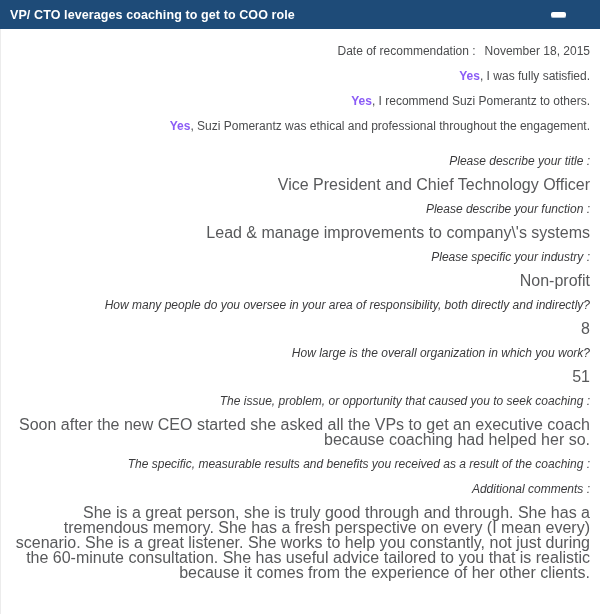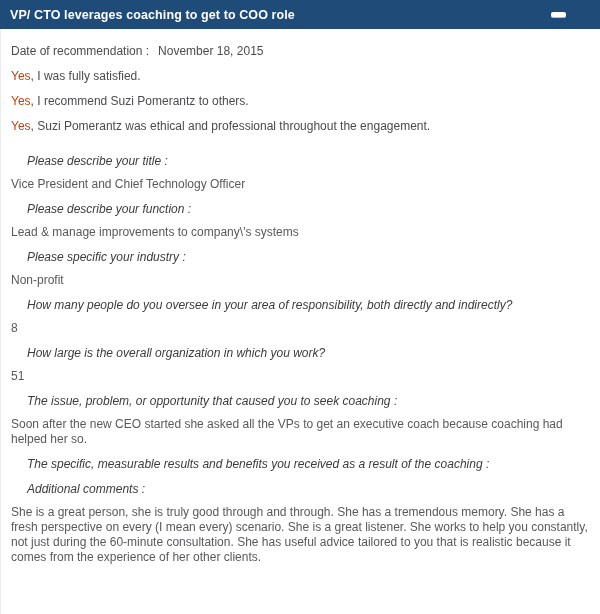--- a/index.html
+++ b/index.html
@@ -7,20 +7,21 @@
   body {
     width: 600px;
     height: 614px;
     font-family: "Liberation Sans", sans-serif;
     overflow: hidden;
   }
   .panel {
     width: 600px;
     height: 614px;
     background: #ffffff;
+    text-align: right;
   }
   .accordion-header {
     height: 29px;
     background: #1e4b78;
     color: #ffffff;
     display: flex;
     align-items: center;
     padding: 0 10px;
     cursor: pointer;
   }
@@ -50,34 +51,34 @@
     margin: 2px 0 9px 0;
   }
   .date-value { margin-left: 9px; }
   .yes-line {
     font-size: 12px;
     line-height: 16px;
     color: #4a4b4d;
     margin: 0 0 9px 0;
   }
   .yes-prefix {
-    color: #c2410c;
-    font-weight: normal;
+    color: #8b5cf6;
+    font-weight: bold;
   }
   .qa-section { margin-top: 18px; }
   .question {
     font-size: 12px;
     line-height: 18px;
     color: #3b3b3d;
     margin: 0 0 7px 16px;
     font-weight: 400;
     font-style: italic;
   }
   .answer {
-    font-size: 12px;
+    font-size: 16px;
     line-height: 15px;
     color: #58595b;
     margin: 0 0 8px 0;
   }
 </style>
 </head>
 <body>
 
 <div class="panel">
 

